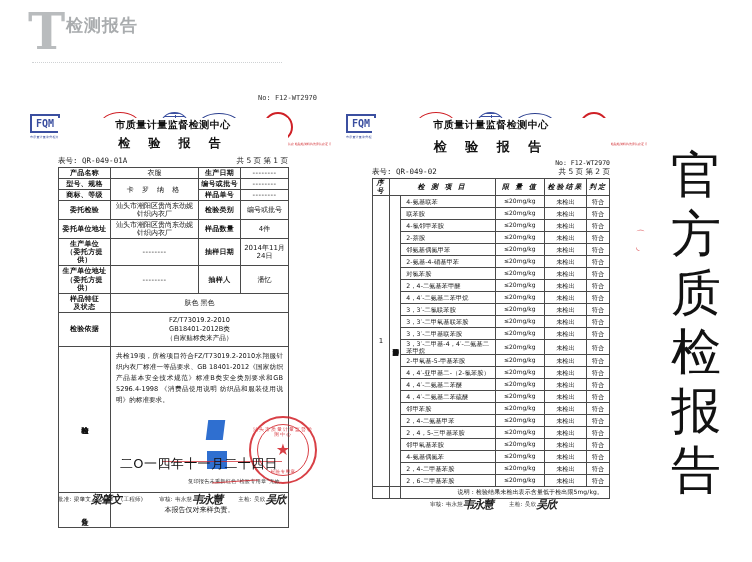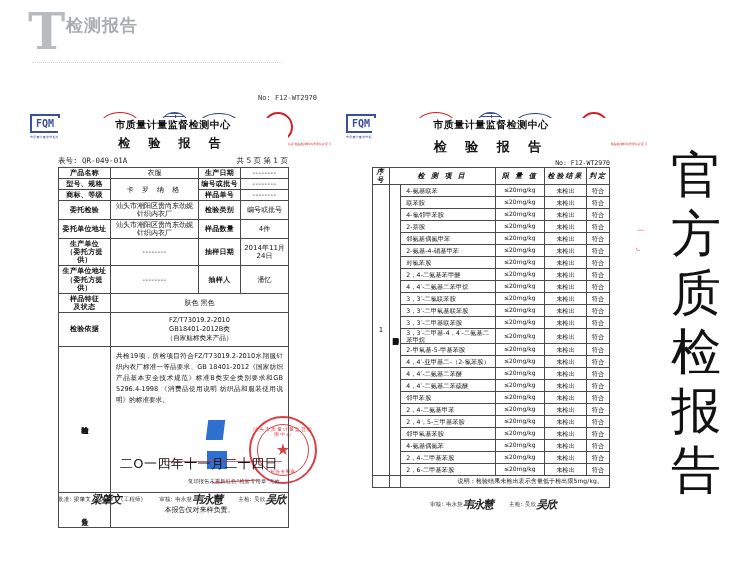--- a/index.html
+++ b/index.html
@@ -372,20 +372,24 @@
     </table>
   </div>
 
   <div class="sheet" style="left:372px;top:118px;width:238px;">
     <div class="ctr-name">市质量计量监督检测中心</div>
     <div class="rpt-title" style="font-size:13px;margin-top:6px;margin-bottom:3px;">检 验 报 告</div>
     <div style="text-align:right;font-size:6.5px;color:#222;height:8px;font-family:'DejaVu Sans Mono','Liberation Mono',monospace;">
       <span>No:</span>
       <span>F12-WT2970</span>
     </div>
+    <div class="metaline">
+      <span class="fm">表号: QR-049-02</span>
+      <span class="pg">共 5 页   第 2 页</span>
+    </div>
     <table class="grid items">
       <colgroup>
         <col style="width:16px">
           <col style="width:11px">
           <col style="width:90px">
         <col style="width:47px">
           <col style="width:40px">
           <col style="width:22px">
       </colgroup>
       <tbody id="right-rows">

